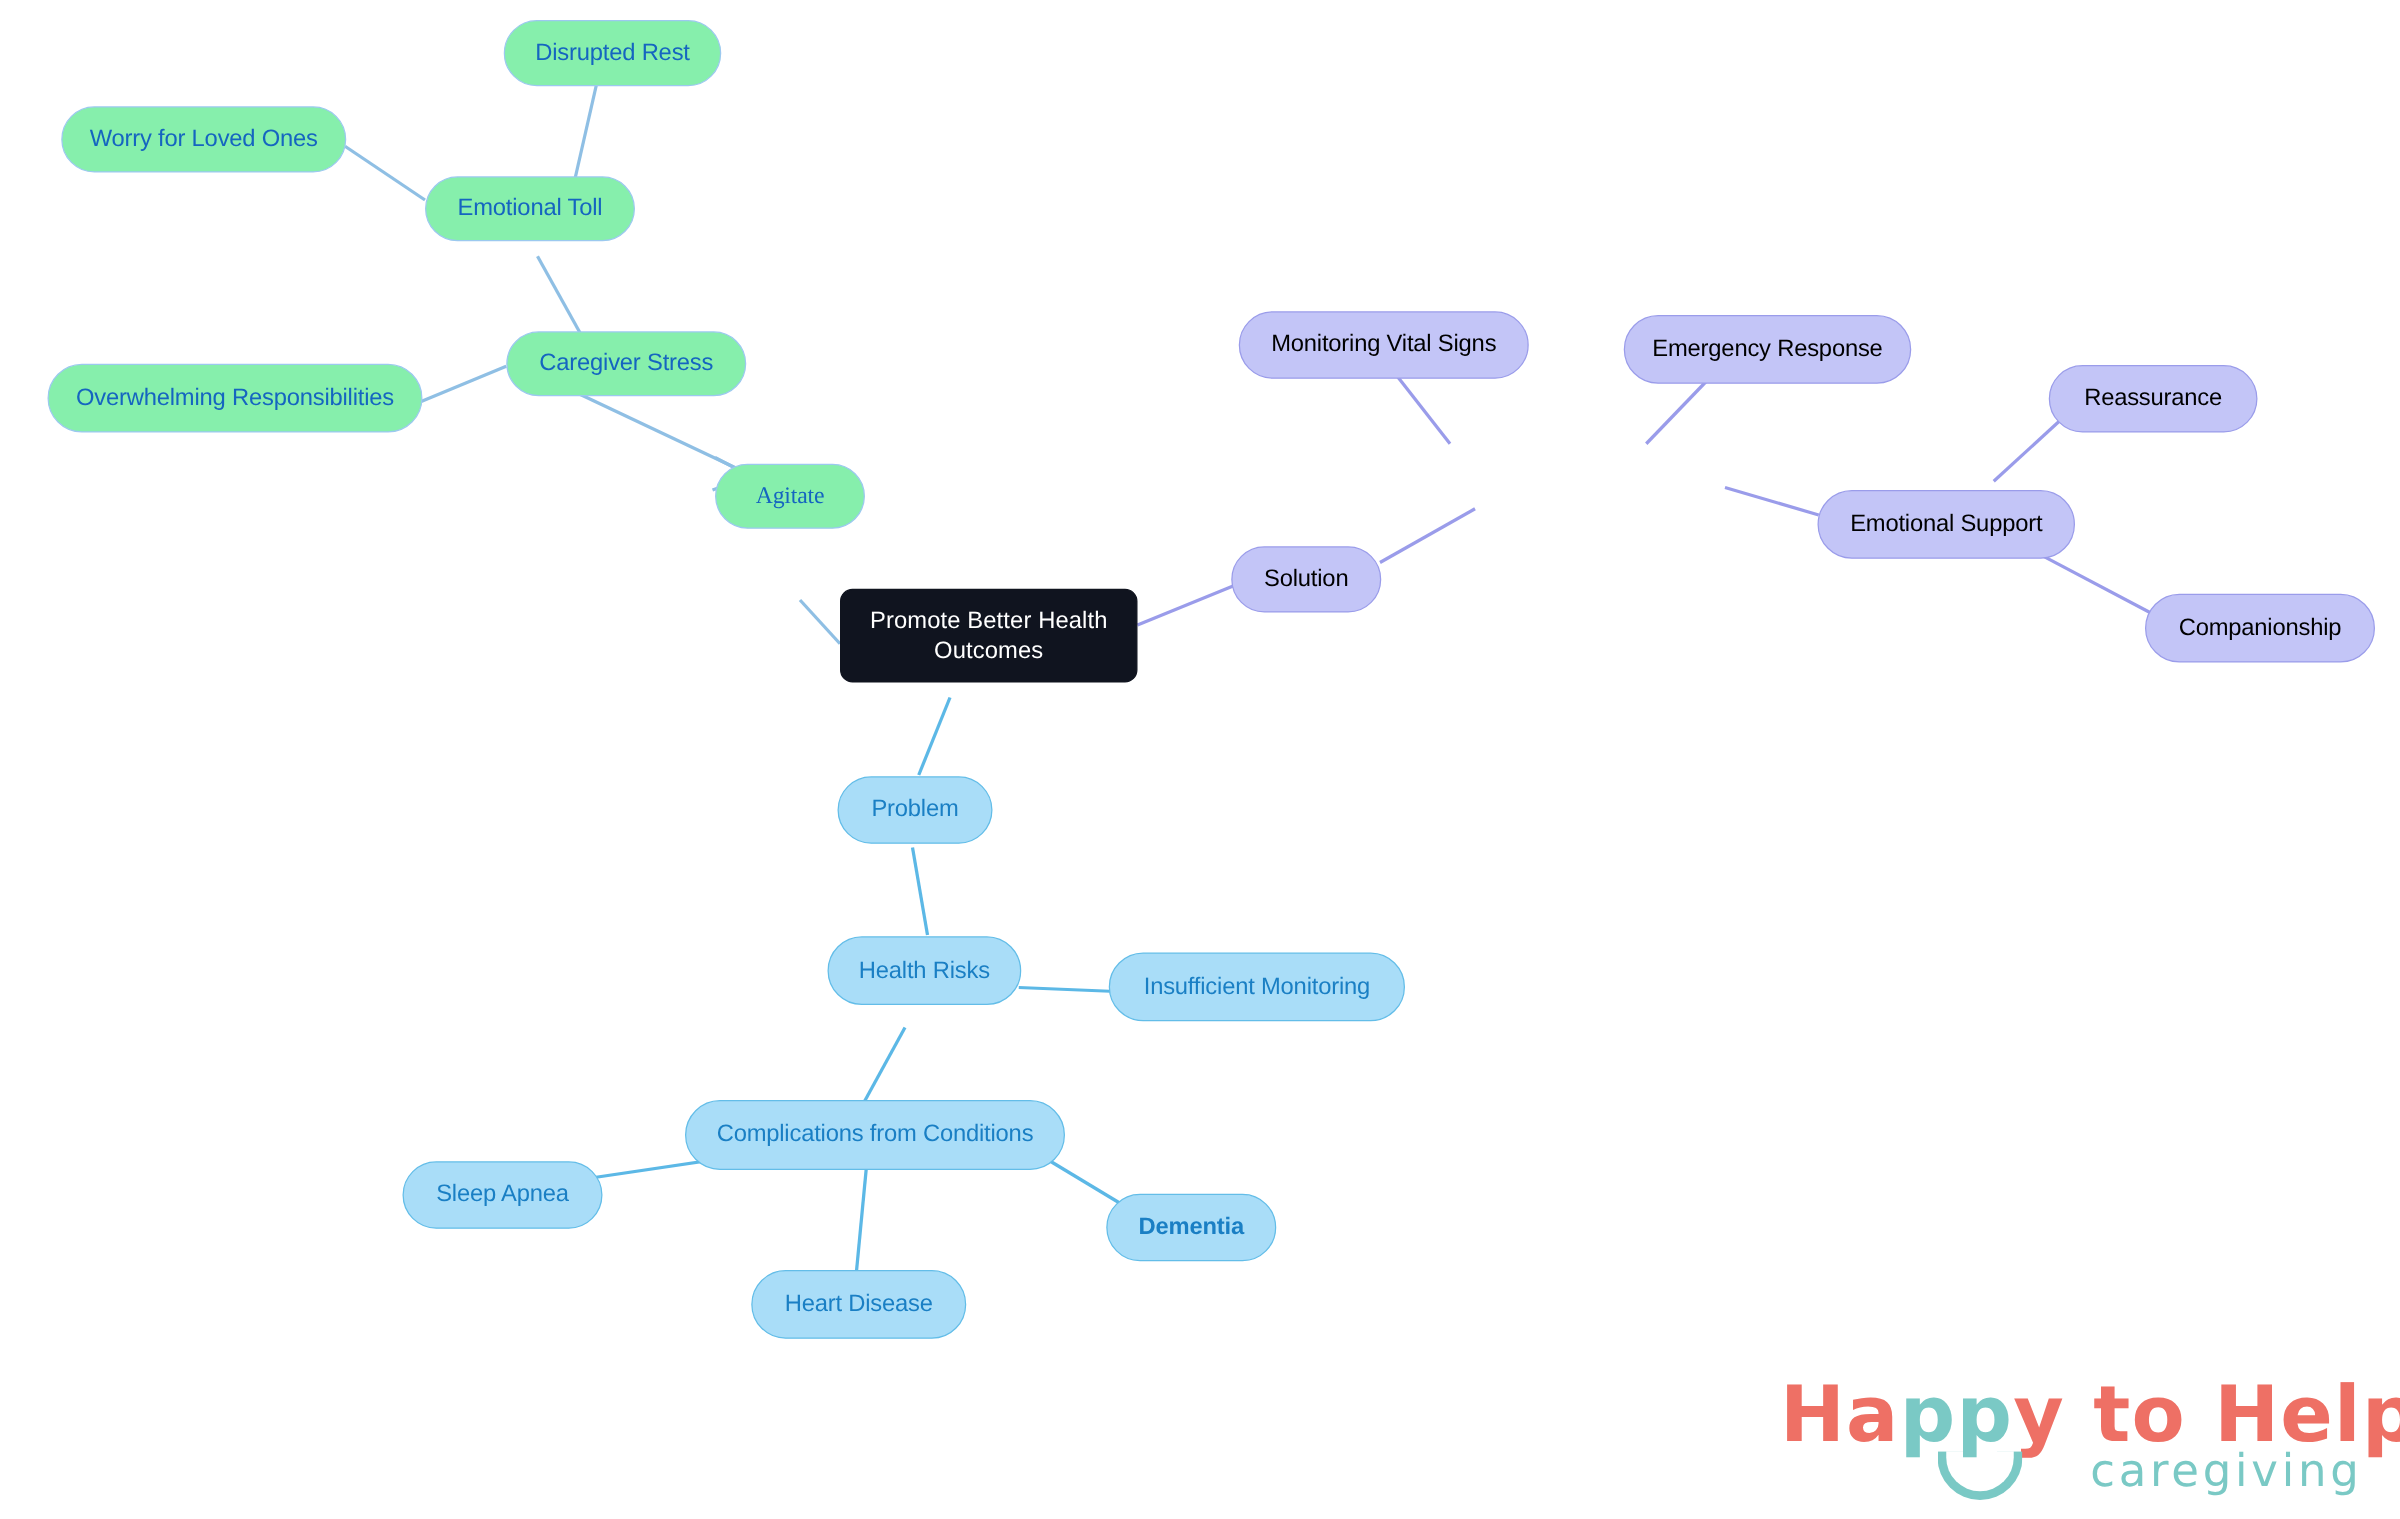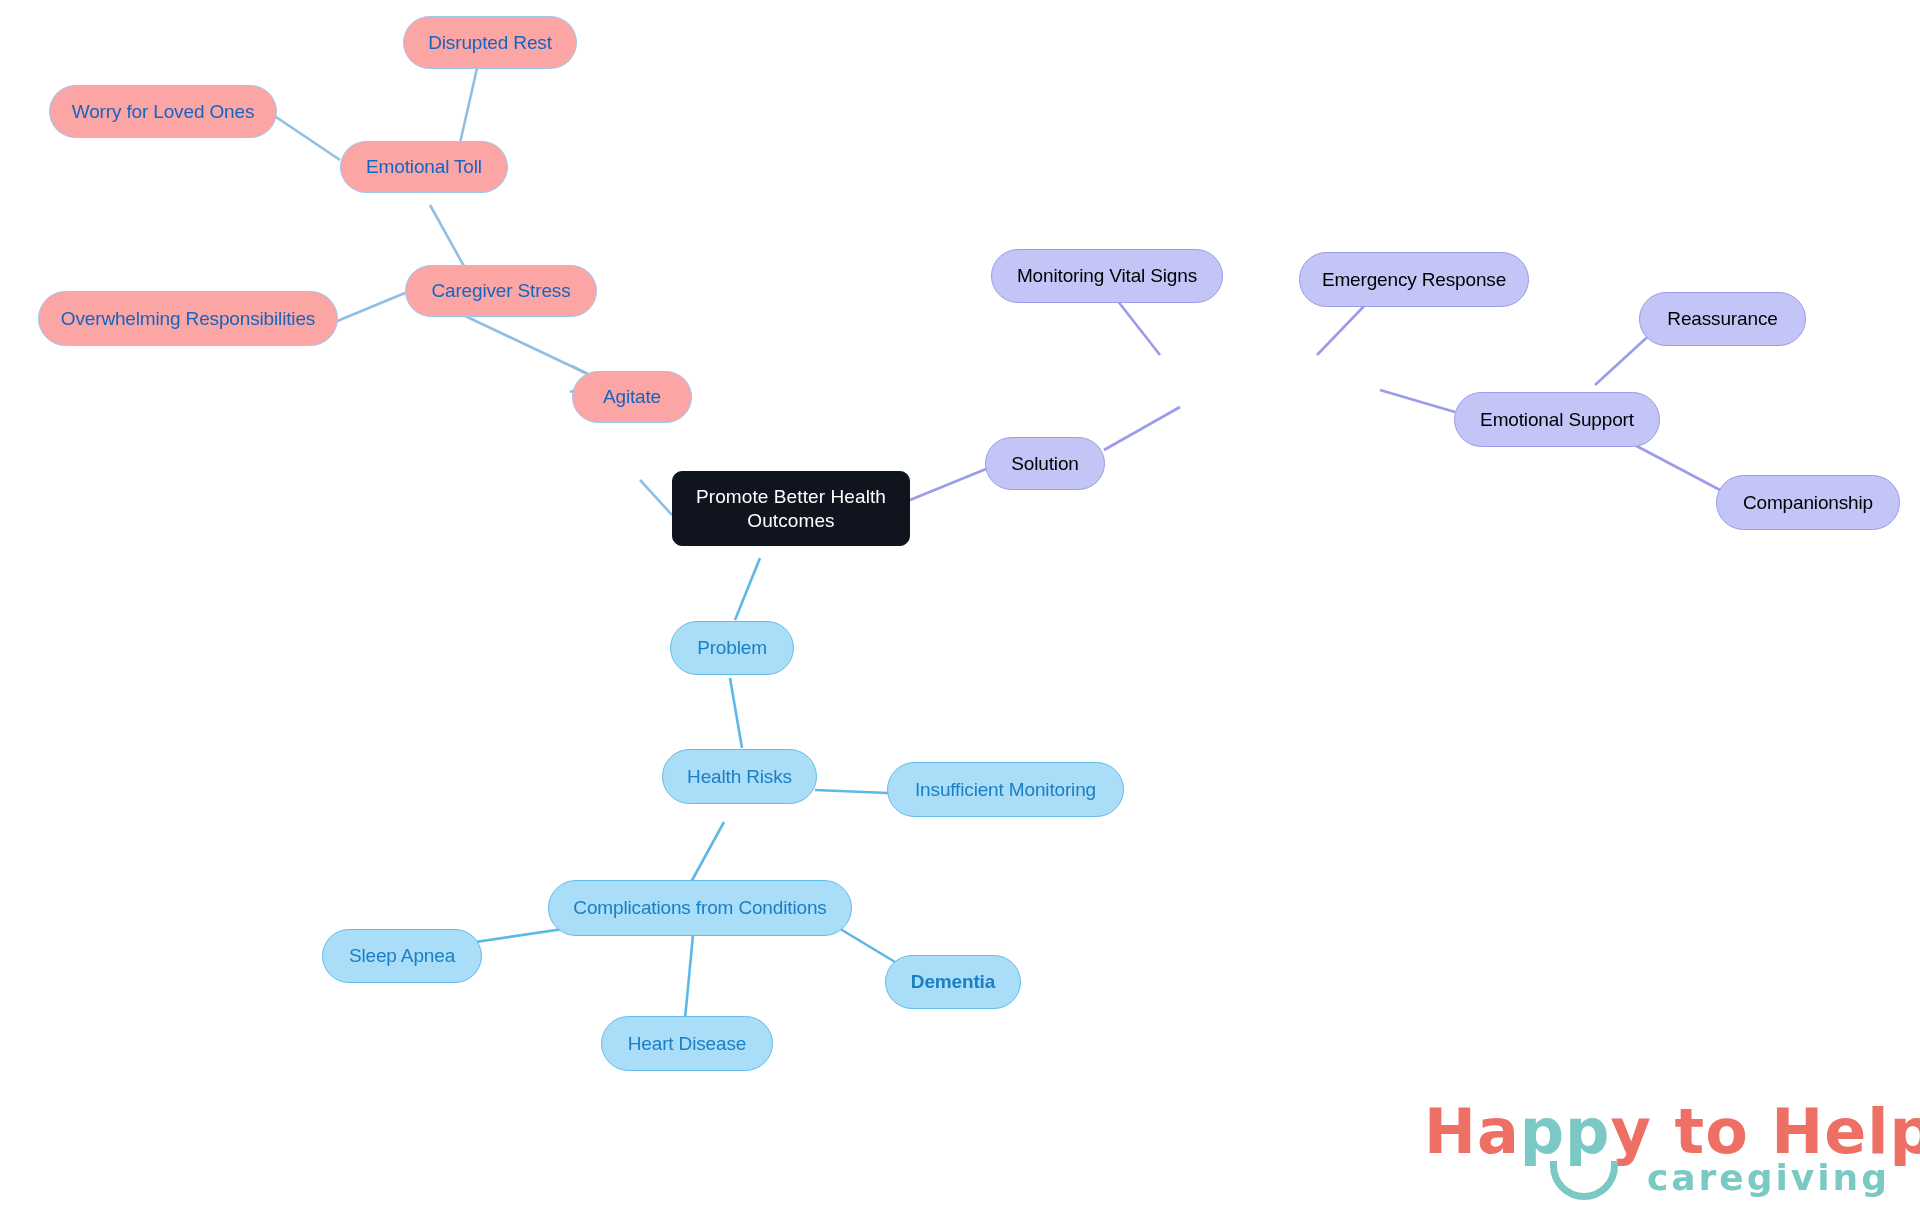--- a/index.html
+++ b/index.html
@@ -46,21 +46,21 @@
   .node.root {
     background: #10141f;
     border-color: #10141f;
     color: #ffffff;
     font-size: 19px;
     border-radius: 10px;
     letter-spacing: 0.1px;
   }
   
   .node.blue-pale {
-    background: #fca5a5;
+    background: #86efac;
     border-color: #9cc9ef;
     color: #1565c0;
     font-size: 19px;
   }
   
   .node.blue-mid {
     background: #a9ddf8;
     border-color: #63bde8;
     color: #1a7fc4;
     font-size: 19px;
@@ -93,21 +93,20 @@
   .logo-teal  { color: #7ac9c5; }
   .logo-sub {
     position: absolute;
     right: 4px;
     top: 62px;
     font-family: "DejaVu Sans", sans-serif;
     font-size: 36px;
     color: #7ac9c5;
     letter-spacing: 3px;
     white-space: pre;
-    font-weight: bold;
   }
   .logo-smile {
     position: absolute;
     left: 126px;
     top: 66px;
     width: 54px;
     height: 32px;
     border: 7px solid #7ac9c5;
     border-top: none;
     border-radius: 0 0 40px 40px;
@@ -142,21 +141,21 @@
     <path d="M 1160 355 L 1117 300" stroke="#9a9cea" stroke-width="2.6" fill="none"></path>
     <path d="M 1317 355 L 1368 302" stroke="#9a9cea" stroke-width="2.6" fill="none"></path>
     <path d="M 1380 390 L 1455 412" stroke="#9a9cea" stroke-width="2.6" fill="none"></path>
     <path d="M 1595 385 L 1655 330" stroke="#9a9cea" stroke-width="2.6" fill="none"></path>
     <path d="M 1610 432 L 1720 490" stroke="#9a9cea" stroke-width="2.6" fill="none"></path>
   </svg>
 
   <div class="node root" style="left:672px; top:471px; width:238px; height:75px;">Promote Better Health
 Outcomes</div>
 
-  <div class="node blue-pale" style="left:572px; top:371px; width:120px; height:52px;">Agitate</div>
+  <div class="node blue-pale" style="left:572px; top:371px; width:120px; height:52px;font-family:Liberation Serif, serif;">Agitate</div>
 
   <div class="node blue-pale" style="left:405px; top:265px; width:192px; height:52px;">Caregiver Stress</div>
 
   <div class="node blue-pale" style="left:340px; top:141px; width:168px; height:52px;">Emotional Toll</div>
 
   <div class="node blue-pale" style="left:403px; top:16px; width:174px; height:53px;">Disrupted Rest</div>
 
   <div class="node blue-pale" style="left:49px; top:85px; width:228px; height:53px;">Worry for Loved Ones</div>
 
   <div class="node blue-pale" style="left:38px; top:291px; width:300px; height:55px;">Overwhelming Responsibilities</div>

